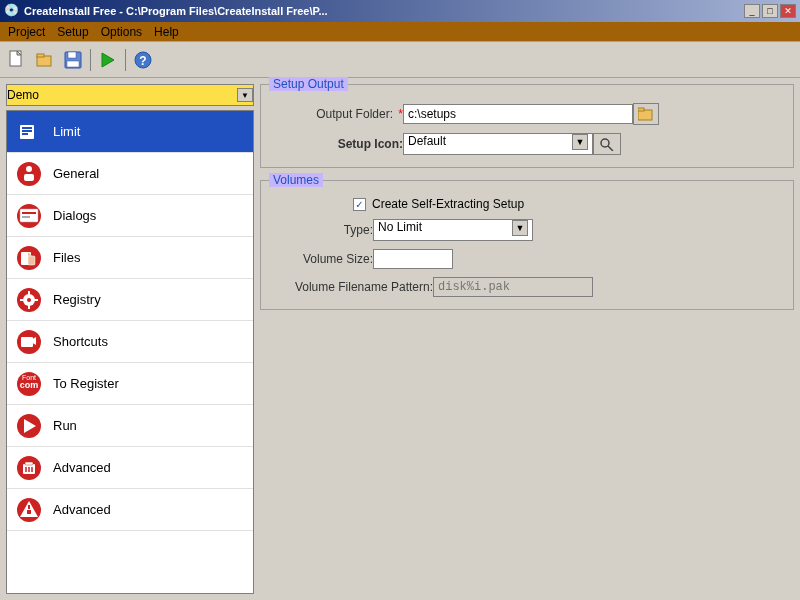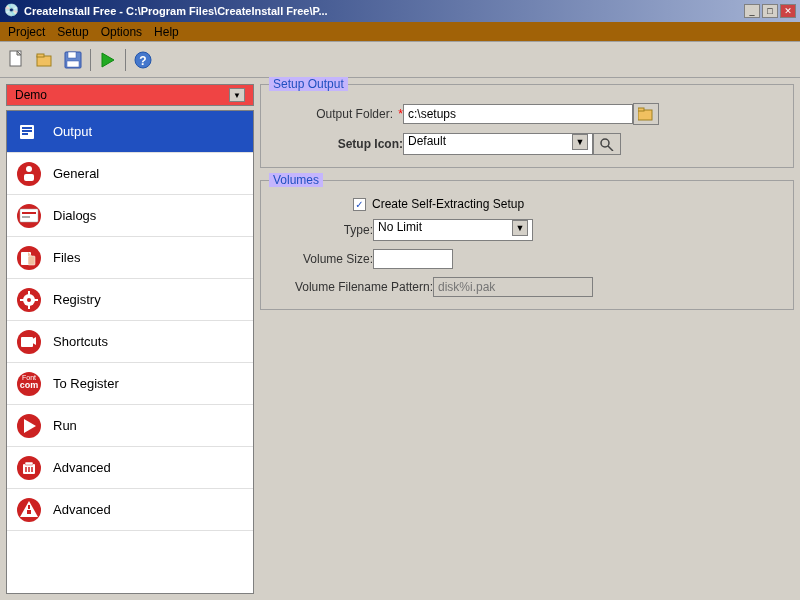--- a/index.html
+++ b/index.html
@@ -107,25 +107,25 @@
     
     .left-panel {
       width: 248px;
       display: flex;
       flex-direction: column;
       gap: 4px;
     }
     .project-dropdown {
       height: 22px;
       width: 100%;
-      background: #ef4444;
+      background: #fde047;
       border: 1px solid #7f7f7f;
       display: flex;
       align-items: center;
-      padding: 0 8px;
+      padding: 0 0;
       justify-content: space-between;
       cursor: pointer;
     }
     .dropdown-arrow {
       width: 16px;
       height: 14px;
       background: #d4d0c8;
       border: 1px solid #808080;
       display: flex;
       align-items: center;
@@ -335,21 +335,21 @@
       <div class="nav-item active">
         <div class="nav-icon">
           <svg width="26" height="26" viewBox="0 0 26 26">
             <rect x="1" y="1" width="24" height="24" rx="2" fill="#2050c0"></rect>
             <rect x="4" y="6" width="14" height="14" fill="white" rx="1"></rect>
             <rect x="6" y="8" width="10" height="2" fill="#2050c0"></rect>
             <rect x="6" y="11" width="10" height="2" fill="#2050c0"></rect>
             <rect x="6" y="14" width="6" height="2" fill="#2050c0"></rect>
           </svg>
         </div>
-        <span class="nav-label">Output</span>
+        <span class="nav-label">Limit</span>
       </div>
 
       <div class="nav-item">
         <div class="nav-icon">
           <svg width="26" height="26" viewBox="0 0 26 26">
             <circle cx="13" cy="13" r="12" fill="#cc2222"></circle>
             <circle cx="13" cy="8" r="3" fill="white"></circle>
             <rect x="8" y="13" width="10" height="7" rx="2" fill="white"></rect>
           </svg>
         </div>
@@ -506,18 +506,18 @@
         </div>
       </div>
 
       <div class="form-row">
         <label class="form-label" style="width:100px;">Volume Size:</label>
         <input type="text" class="form-input" style="width: 80px;" value="">
       </div>
 
       <div class="form-row">
         <label class="form-label" style="width:160px;">Volume Filename Pattern:</label>
-        <input type="text" class="form-input disabled" style="width: 160px; background: rgb(212, 208, 200); color: rgb(128, 128, 128);" placeholder="disk%i.pak">
+        <input type="text" class="form-input disabled" style="width: 160px; background: rgb(212, 208, 200); color: rgb(128, 128, 128); font-family: Liberation Mono, monospace;" placeholder="disk%i.pak">
       </div>
     </div>
 
   </div>
 </div>
 
 </body></html>

